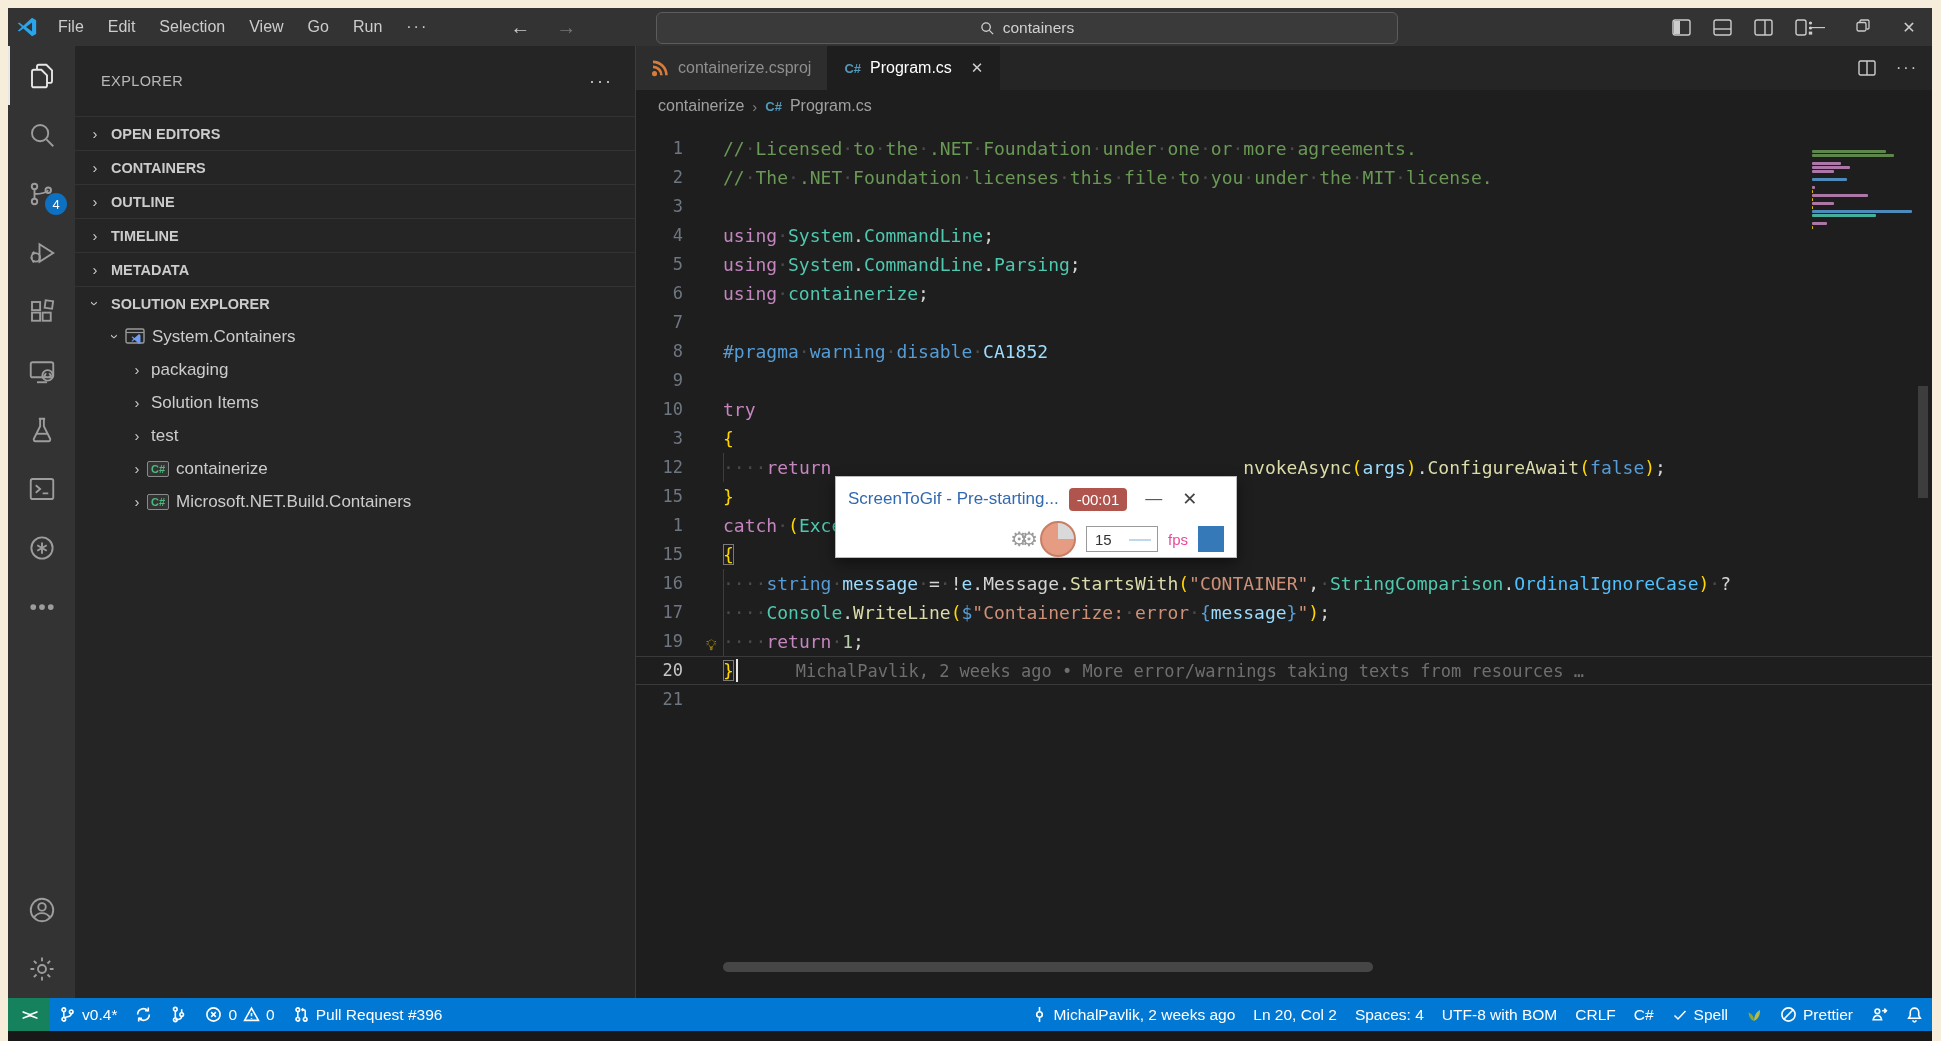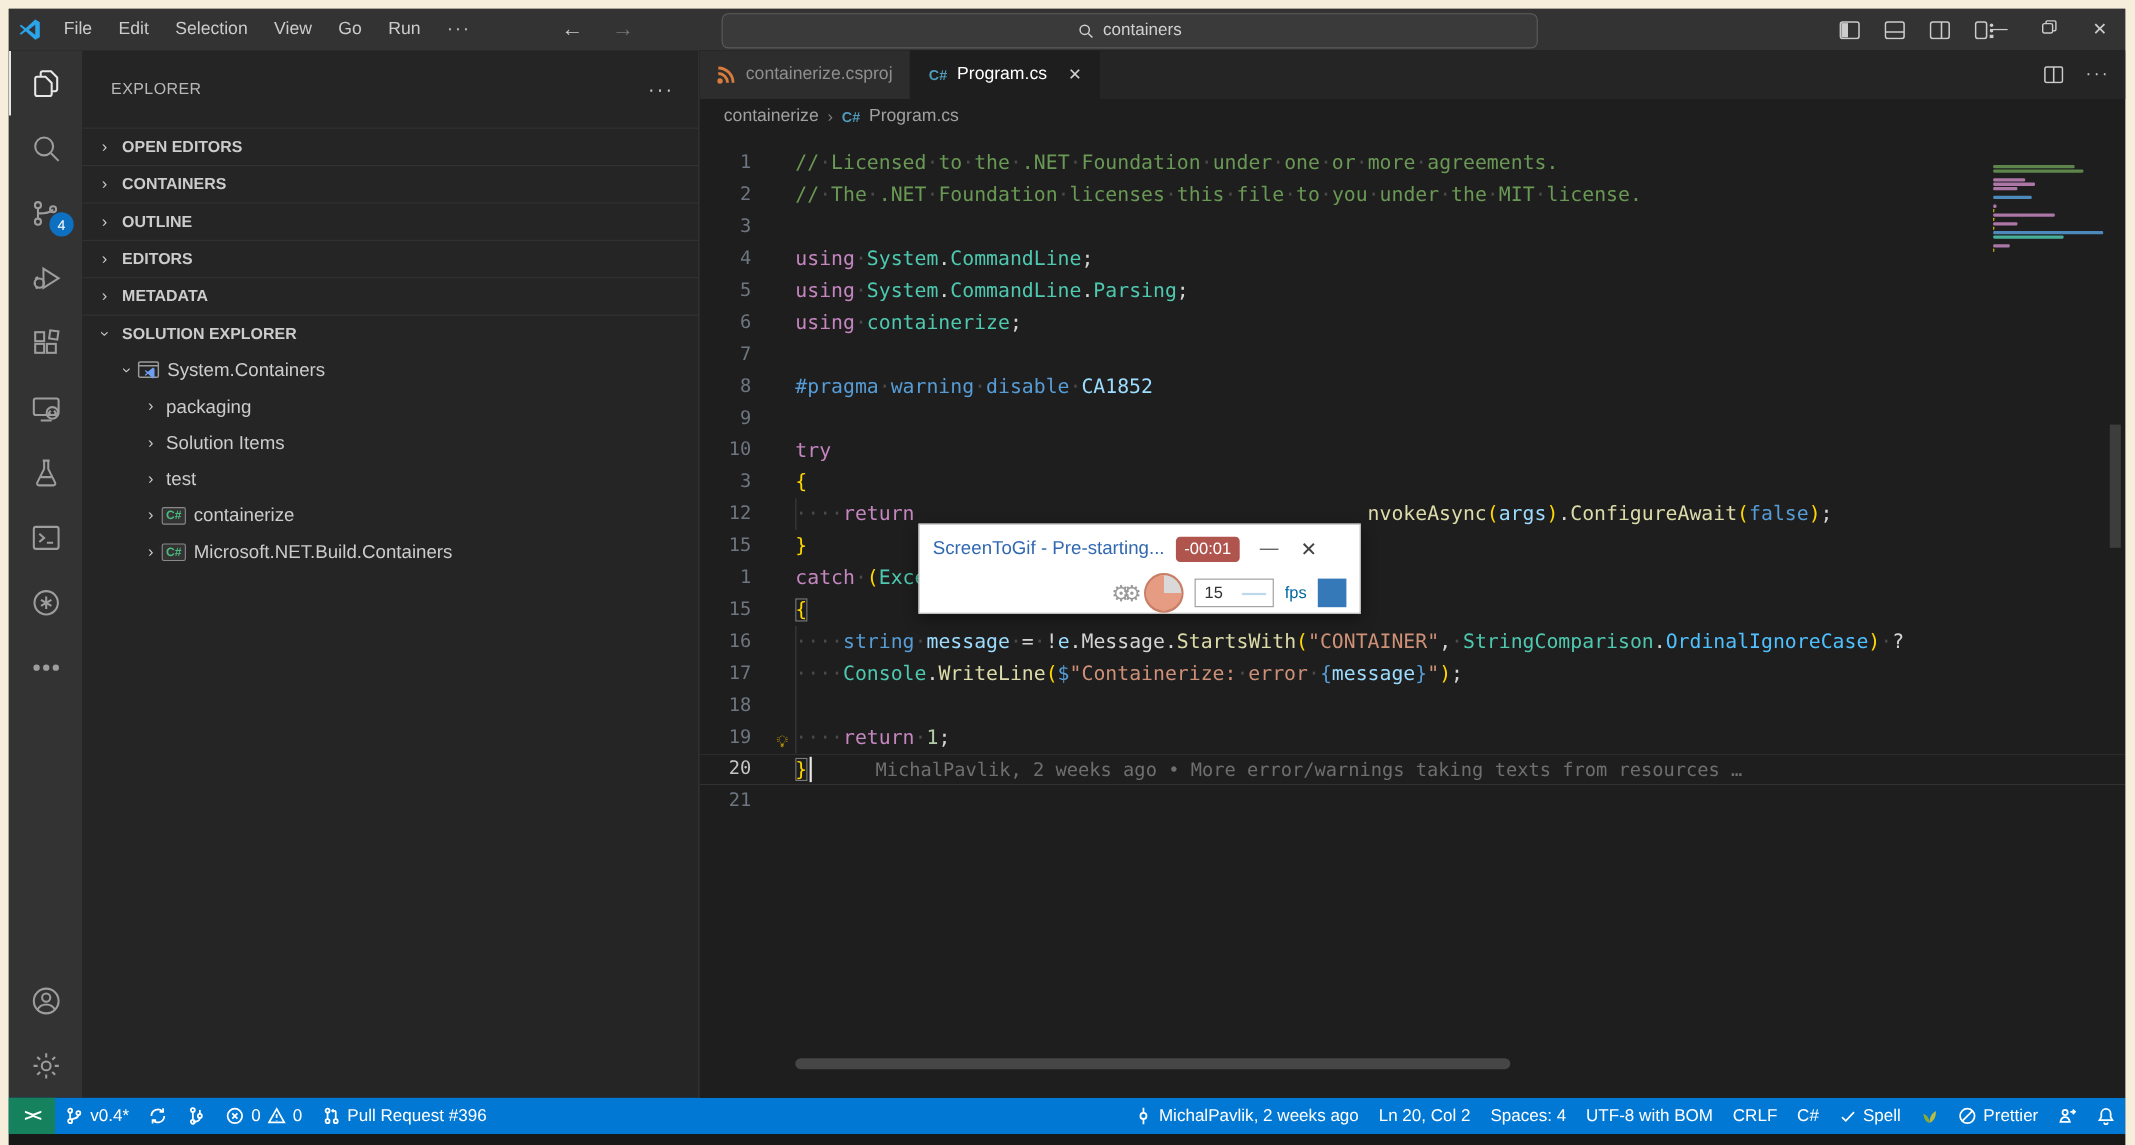--- a/index.html
+++ b/index.html
@@ -83,21 +83,21 @@
   .stg-timer{margin-left:10px;color:#fff;font-size:15px;padding:3px 8px;border-radius:4px;}
   .stg-min{margin-left:18px;color:#555;font-size:17px;}
   .stg-close{margin-left:20px;color:#444;font-size:18px;}
   .stg-row2{display:flex;align-items:center;justify-content:flex-end;gap:10px;padding:2px 12px 0 0;}
   .stg-gears{color:#9a9a9a;font-size:20px;letter-spacing:-8px;}
   .stg-pie{width:32px;height:32px;border-radius:50%;border:2px solid #c97f66;
            background:conic-gradient(#d9d9d9 0 90deg,#e59c82 90deg 360deg);}
   .stg-fps-box{width:72px;height:26px;border:1px solid #9a9a9a;display:flex;align-items:center;
                font-size:15px;color:#333;padding-left:8px;box-sizing:border-box;position:relative;}
   .stg-slider{position:absolute;right:6px;top:12px;width:22px;height:2px;background:#bcd8ea;}
-  .stg-fps-label{font-size:15px;color:#0369a1;}
+  .stg-fps-label{font-size:15px;color:#ec4899;}
   .stg-square{width:26px;height:26px;}
   
   .statusbar{height:33px;display:flex;align-items:center;color:#ffffff;font-size:15.5px;flex:0 0 auto;}
   .sb-item{display:flex;align-items:center;gap:6px;padding:0 9px;height:100%;white-space:nowrap;}
   .sb-item svg{stroke:#ffffff;fill:none;stroke-width:1.5;}
   .sb-remote{height:100%;display:flex;align-items:center;padding:0 14px;font-weight:bold;letter-spacing:-2px;}
   .sb-right{margin-left:auto;display:flex;height:100%;align-items:center;}
   .bottom-strip{height:10px;background:#181818;flex:0 0 auto;}
   .icon-svg{display:inline-flex;align-items:center;}
 </style>
@@ -272,21 +272,21 @@
           <div class="sb-section">
             <span class="chev">›</span>
             <span>CONTAINERS</span>
           </div>
           <div class="sb-section">
             <span class="chev">›</span>
             <span>OUTLINE</span>
           </div>
           <div class="sb-section">
             <span class="chev">›</span>
-            <span>EDITORS</span>
+            <span>TIMELINE</span>
           </div>
           <div class="sb-section">
             <span class="chev">›</span>
             <span>METADATA</span>
           </div>
           <div class="sb-section">
             <span class="chev" style="transform:rotate(90deg);display:inline-block;">›</span>
             <span>SOLUTION EXPLORER</span>
           </div>
           <div class="tree-row" style="padding-left: 30px;">
@@ -427,24 +427,20 @@
               <div class="lnum">15</div>
               <div class="ltext"><span class="tok-brm" style="color:#FFD700">{</span></div>
             </div>
             <div class="code-line">
               <div class="lnum">16</div>
               <div class="ltext"><span class="guide" style="left:15px;"></span><span class="tok-pn" style="color:#D4D4D4"><span class="wsd">·</span><span class="wsd">·</span><span class="wsd">·</span><span class="wsd">·</span></span><span class="tok-kw" style="color:#569CD6">string</span><span class="tok-var" style="color:#9CDCFE"><span class="wsd">·</span>message</span><span class="tok-pn" style="color:#D4D4D4"><span class="wsd">·</span>=<span class="wsd">·</span>!</span><span class="tok-var" style="color:#9CDCFE">e</span><span class="tok-pn" style="color:#D4D4D4">.Message.</span><span class="tok-fn" style="color:#DCDCAA">StartsWith</span><span class="tok-br" style="color:#FFD700">(</span><span class="tok-str" style="color:#CE9178">"CONTAINER"</span><span class="tok-pn" style="color:#D4D4D4">,</span><span class="tok-typ" style="color:#4EC9B0"><span class="wsd">·</span>StringComparison</span><span class="tok-pn" style="color:#D4D4D4">.</span><span class="tok-en" style="color:#4FC1FF">OrdinalIgnoreCase</span><span class="tok-br" style="color:#FFD700">)</span><span class="tok-pn" style="color:#D4D4D4"><span class="wsd">·</span>?</span></div>
             </div>
             <div class="code-line">
               <div class="lnum">17</div>
               <div class="ltext"><span class="guide" style="left:15px;"></span><span class="tok-pn" style="color:#D4D4D4"><span class="wsd">·</span><span class="wsd">·</span><span class="wsd">·</span><span class="wsd">·</span></span><span class="tok-typ" style="color:#4EC9B0">Console</span><span class="tok-pn" style="color:#D4D4D4">.</span><span class="tok-fn" style="color:#DCDCAA">WriteLine</span><span class="tok-br" style="color:#FFD700">(</span><span class="tok-kw" style="color:#569CD6">$</span><span class="tok-str" style="color:#CE9178">"Containerize:<span class="wsd">·</span>error<span class="wsd">·</span></span><span class="tok-kw" style="color:#569CD6">{</span><span class="tok-var" style="color:#9CDCFE">message</span><span class="tok-kw" style="color:#569CD6">}</span><span class="tok-str" style="color:#CE9178">"</span><span class="tok-br" style="color:#FFD700">)</span><span class="tok-pn" style="color:#D4D4D4">;</span></div>
-            </div>
-            <div class="code-line">
-              <div class="lnum">18</div>
-              <div class="ltext"><span class="guide" style="left:15px;"></span></div>
             </div>
             <div class="code-line">
               <div class="lnum">19</div>
               <div class="ltext"><span class="guide" style="left:15px;"></span><span class="bulb" style="left: -2px; color: rgb(255, 204, 0);">💡︎</span><span class="tok-pn" style="color:#D4D4D4"><span class="wsd">·</span><span class="wsd">·</span><span class="wsd">·</span><span class="wsd">·</span></span><span class="tok-ctl" style="color:#C586C0">return</span><span class="tok-num" style="color:#B5CEA8"><span class="wsd">·</span>1</span><span class="tok-pn" style="color:#D4D4D4">;</span></div>
             </div>
             <div class="code-line current">
               <div class="lnum">20</div>
               <div class="ltext"><span class="tok-brm" style="color:#FFD700">}</span><span class="cursor" style="left: 28px;"></span><span class="inline-blame">MichalPavlik, 2 weeks ago • More error/warnings taking texts from resources …</span></div>
             </div>
             <div class="code-line">

